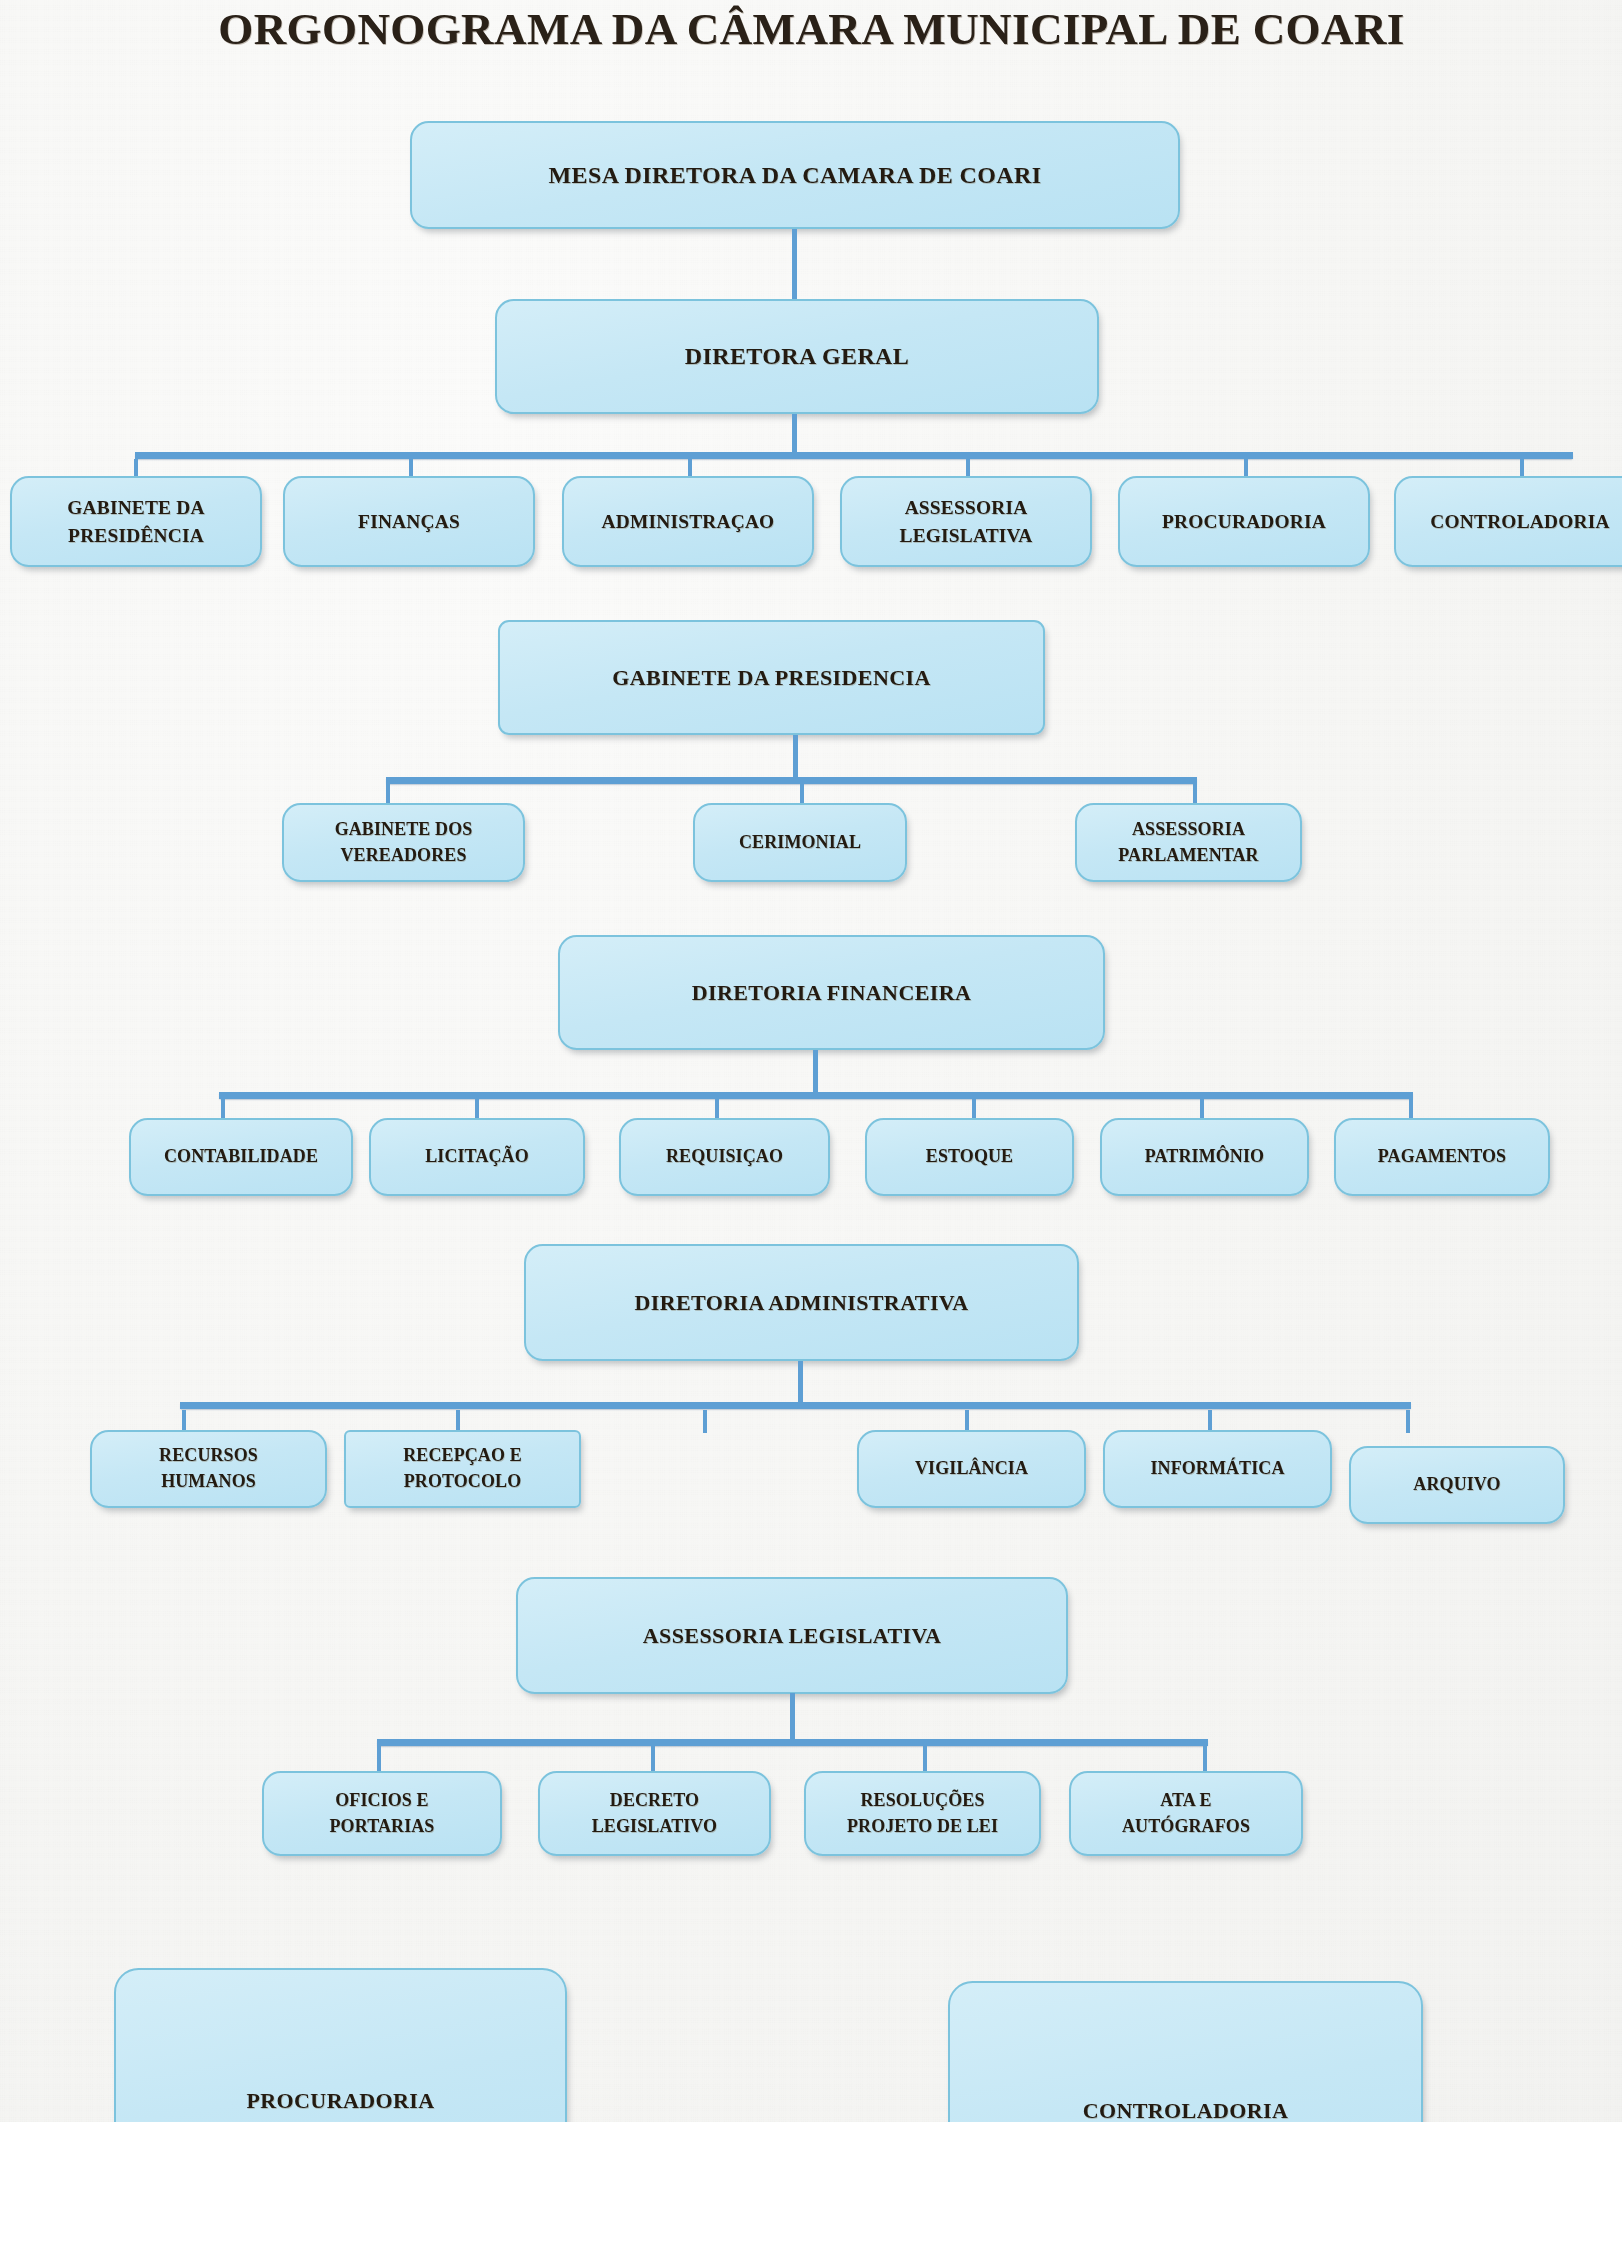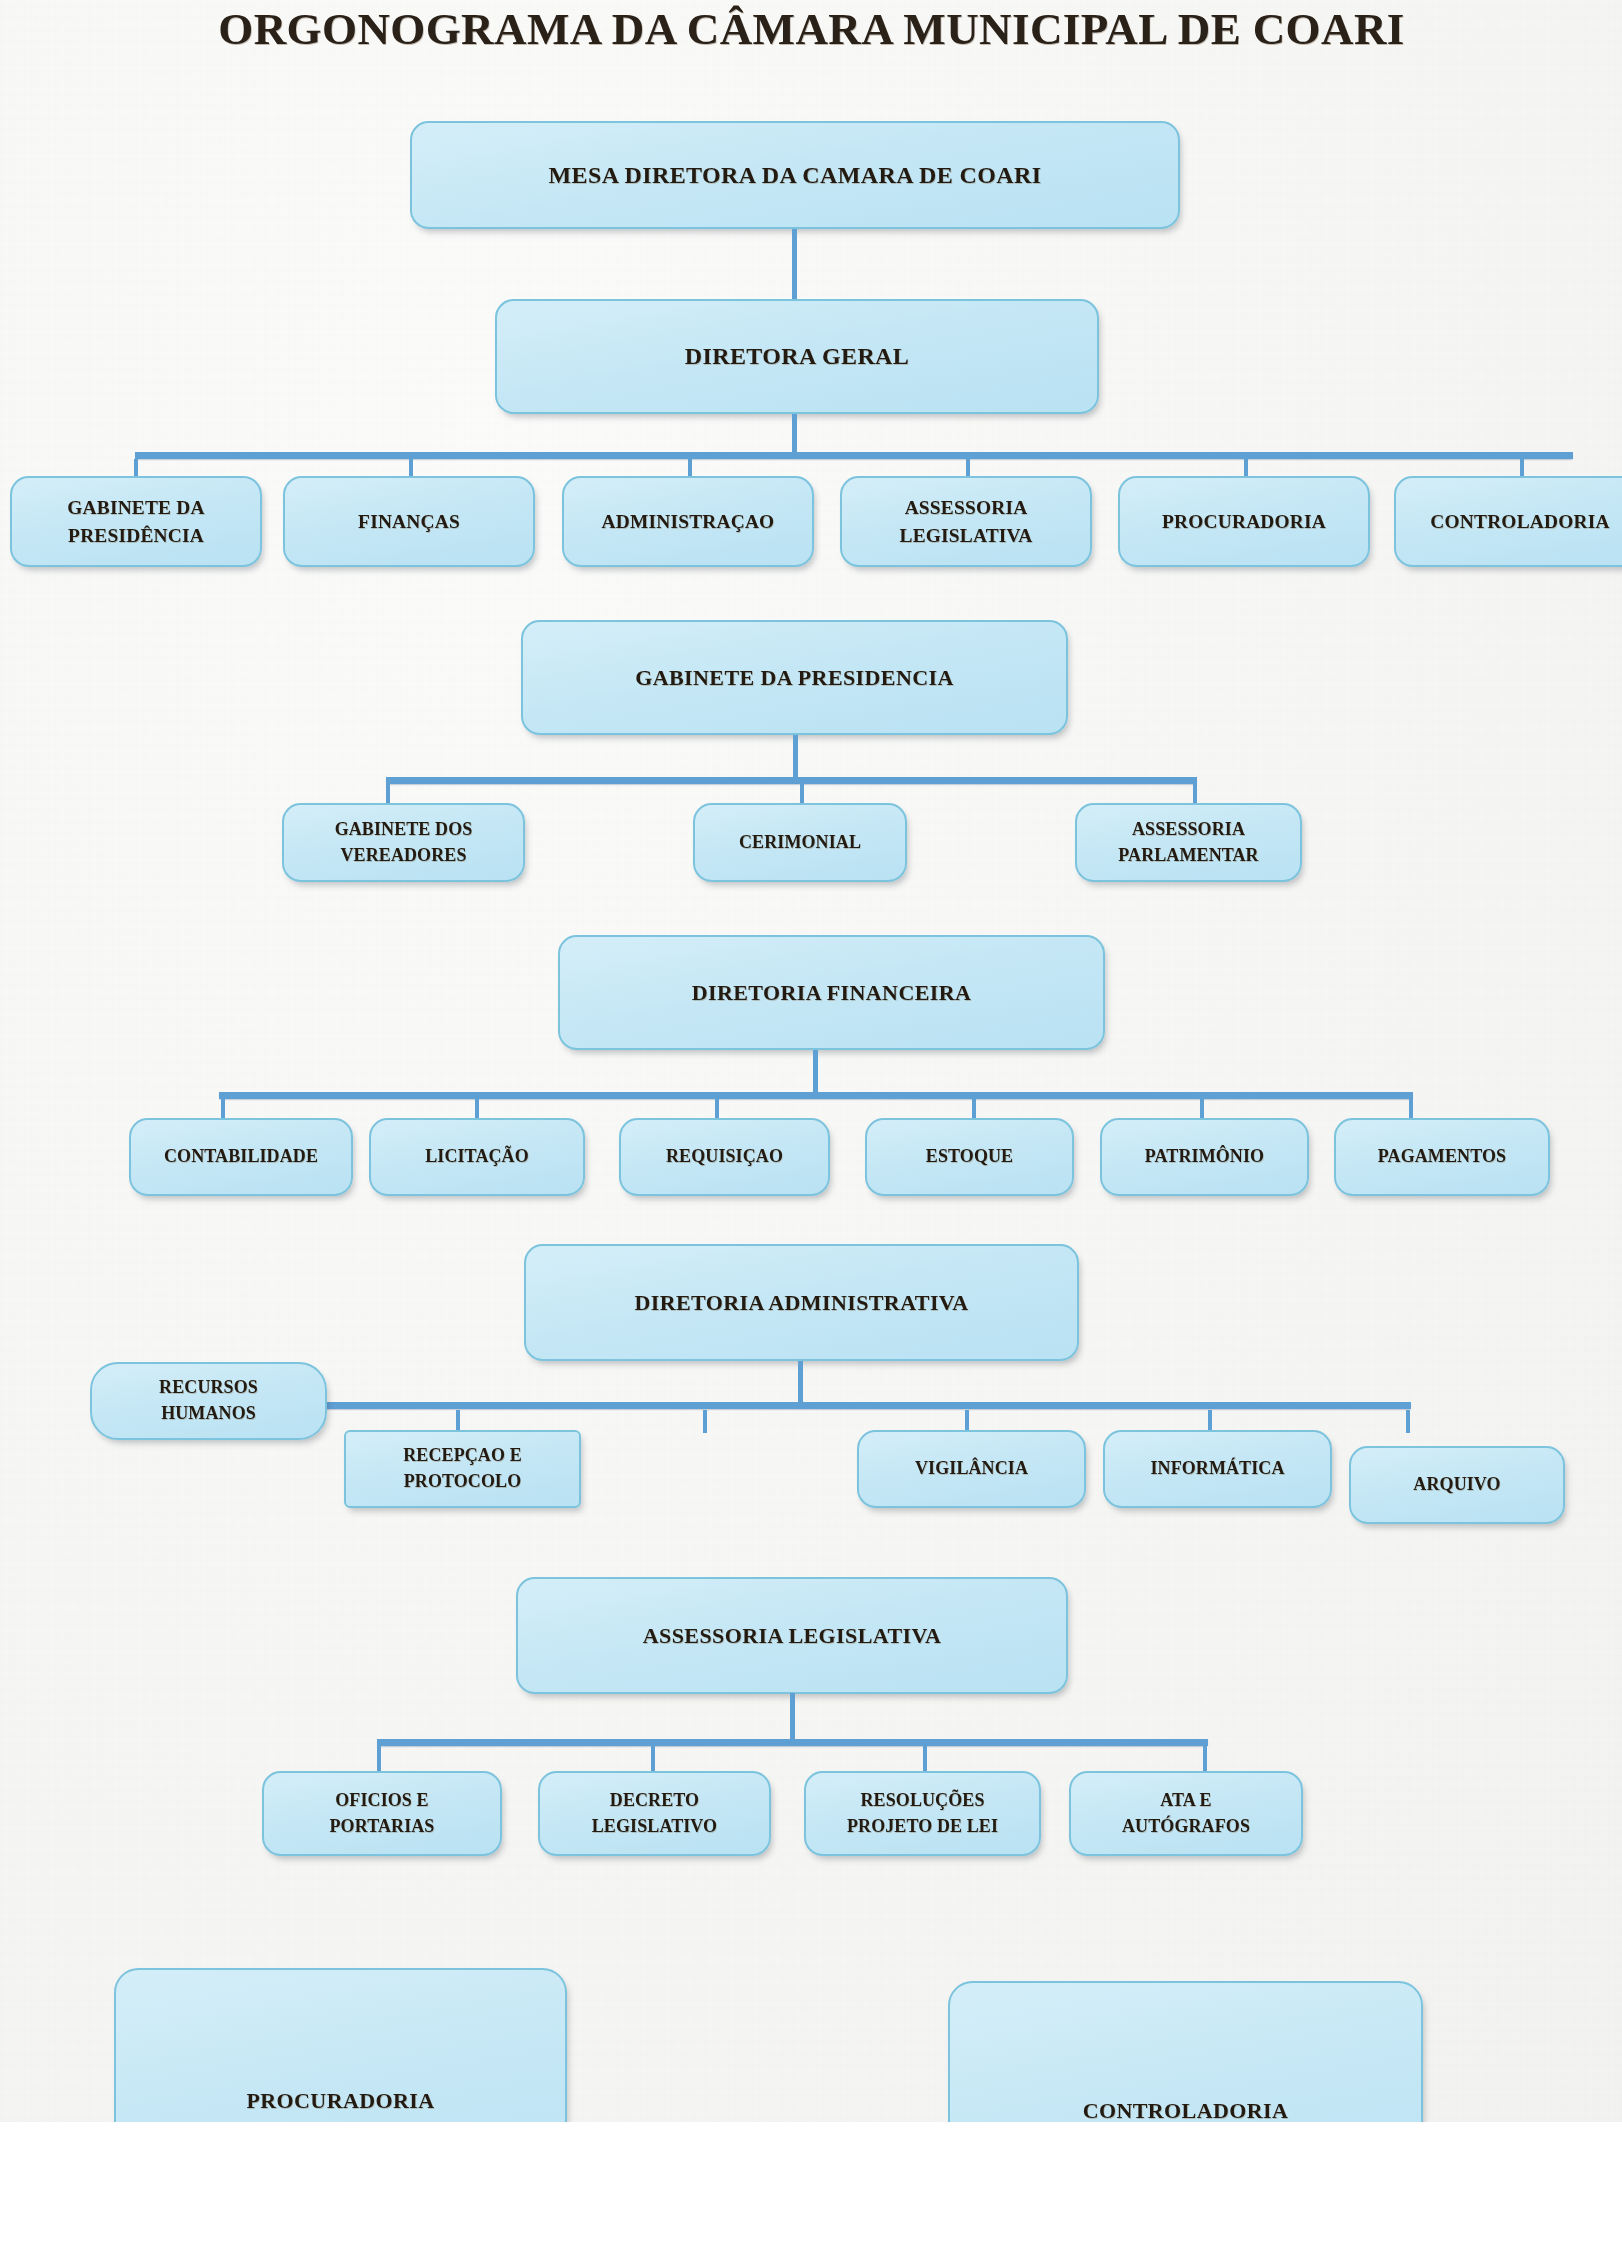--- a/index.html
+++ b/index.html
@@ -120,21 +120,21 @@
     <span class="lbl">ASSESSORIA
 LEGISLATIVA</span>
   </div>
   <div class="node s-md" style="left:1118px; top:476px; width:252px; height:91px;">
     <span class="lbl">PROCURADORIA</span>
   </div>
   <div class="node s-md" style="left:1394px; top:476px; width:252px; height:91px;">
     <span class="lbl">CONTROLADORIA</span>
   </div>
 
-  <div class="node s-lg" style="left:521px; top:620px; width:547px; height:115px;">
+  <div class="node s-lg" style="left:498px; top:620px; width:547px; height:115px;border-radius:11px;">
     <span class="lbl">GABINETE DA PRESIDENCIA</span>
   </div>
 
   <div class="conn vert" style="left:793px; top:735px; height:45px;"></div>
   <div class="conn bus" style="left:386px; top:777px; width:811px;"></div>
 
   <div class="conn drop" style="left:386px; top:784px; height:23px;"></div>
   <div class="conn drop" style="left:800px; top:784px; height:23px;"></div>
   <div class="conn drop" style="left:1193px; top:784px; height:23px;"></div>
 
@@ -190,21 +190,21 @@
   <div class="conn vert" style="left:798px; top:1361px; height:45px;"></div>
   <div class="conn bus" style="left:180px; top:1402px; width:1231px;"></div>
 
   <div class="conn drop" style="left:182px; top:1410px; height:23px;"></div>
   <div class="conn drop" style="left:456px; top:1410px; height:23px;"></div>
   <div class="conn drop" style="left:703px; top:1410px; height:23px;"></div>
   <div class="conn drop" style="left:965px; top:1410px; height:23px;"></div>
   <div class="conn drop" style="left:1208px; top:1410px; height:23px;"></div>
   <div class="conn drop" style="left:1406px; top:1410px; height:23px;"></div>
 
-  <div class="node s-sm" style="left:90px; top:1362px; width:237px; height:78px;border-radius:28px;">
+  <div class="node s-sm" style="left:90px; top:1430px; width:237px; height:78px;">
     <span class="lbl">RECURSOS
 HUMANOS</span>
   </div>
   <div class="node s-sm" style="left:344px; top:1430px; width:237px; height:78px;border-radius:6px;">
     <span class="lbl">RECEPÇAO E
 PROTOCOLO</span>
   </div>
   <div class="node s-sm" style="left:857px; top:1430px; width:229px; height:78px;">
     <span class="lbl">VIGILÂNCIA</span>
   </div>

